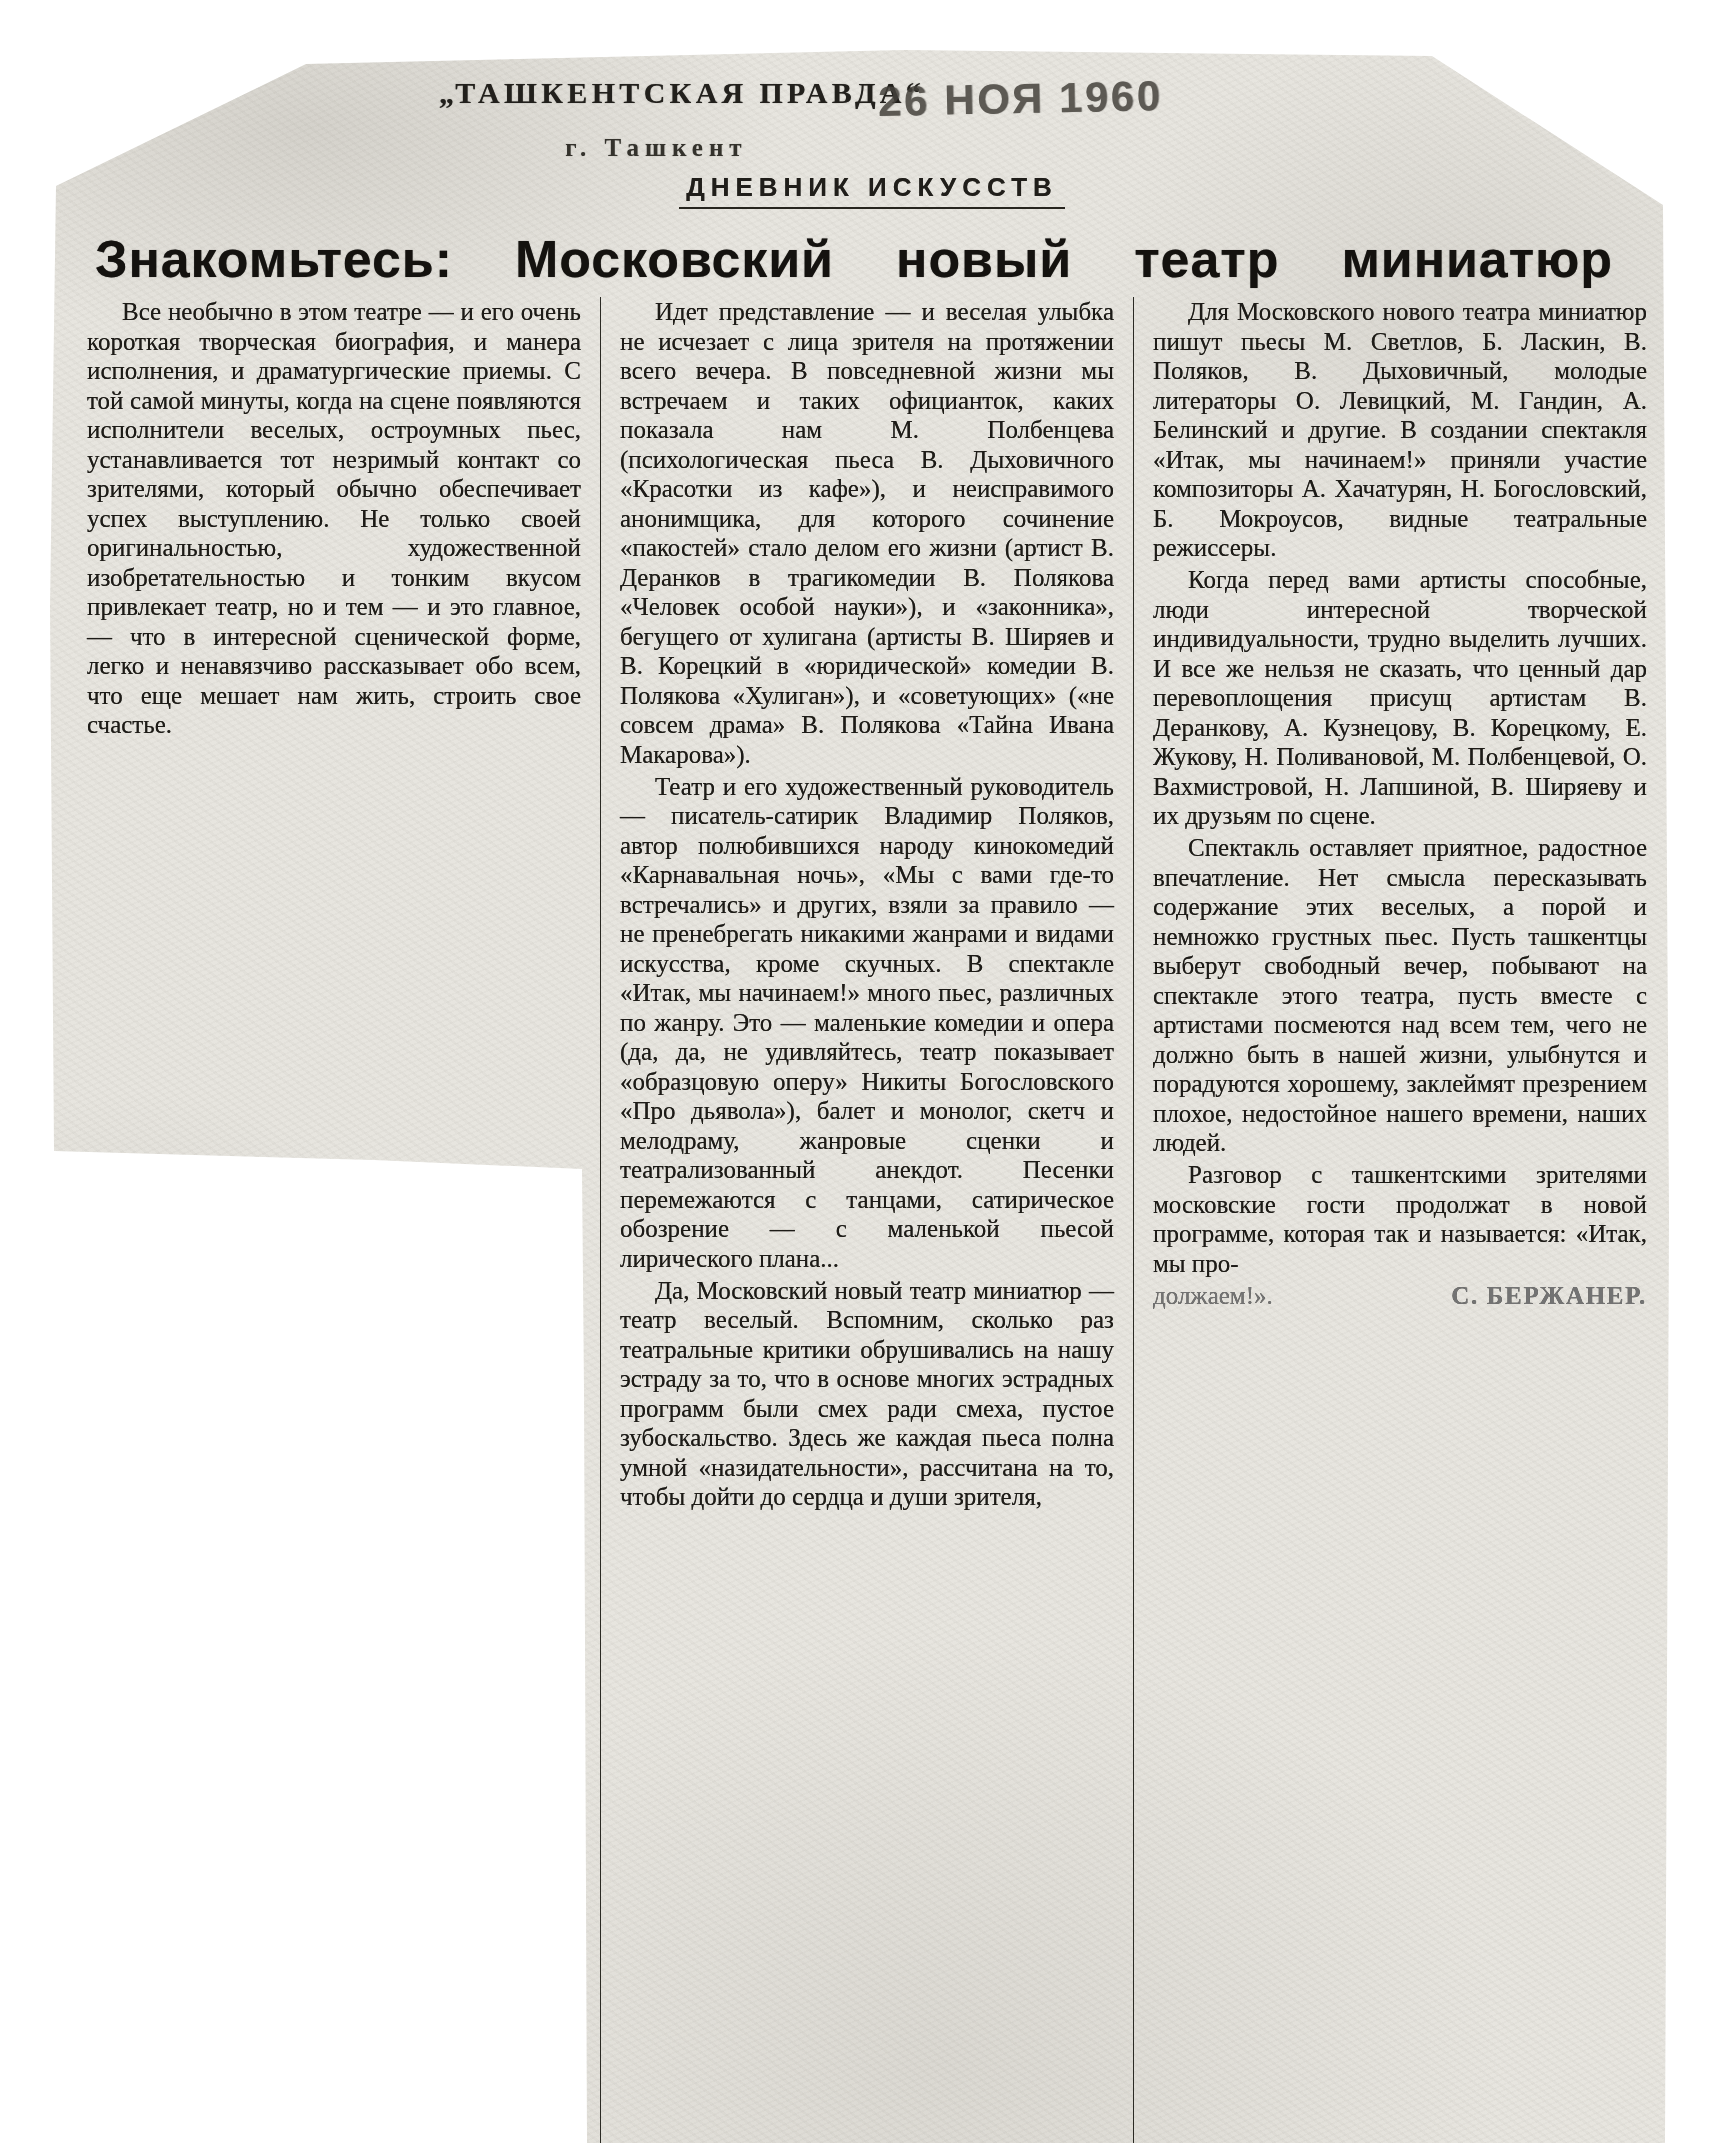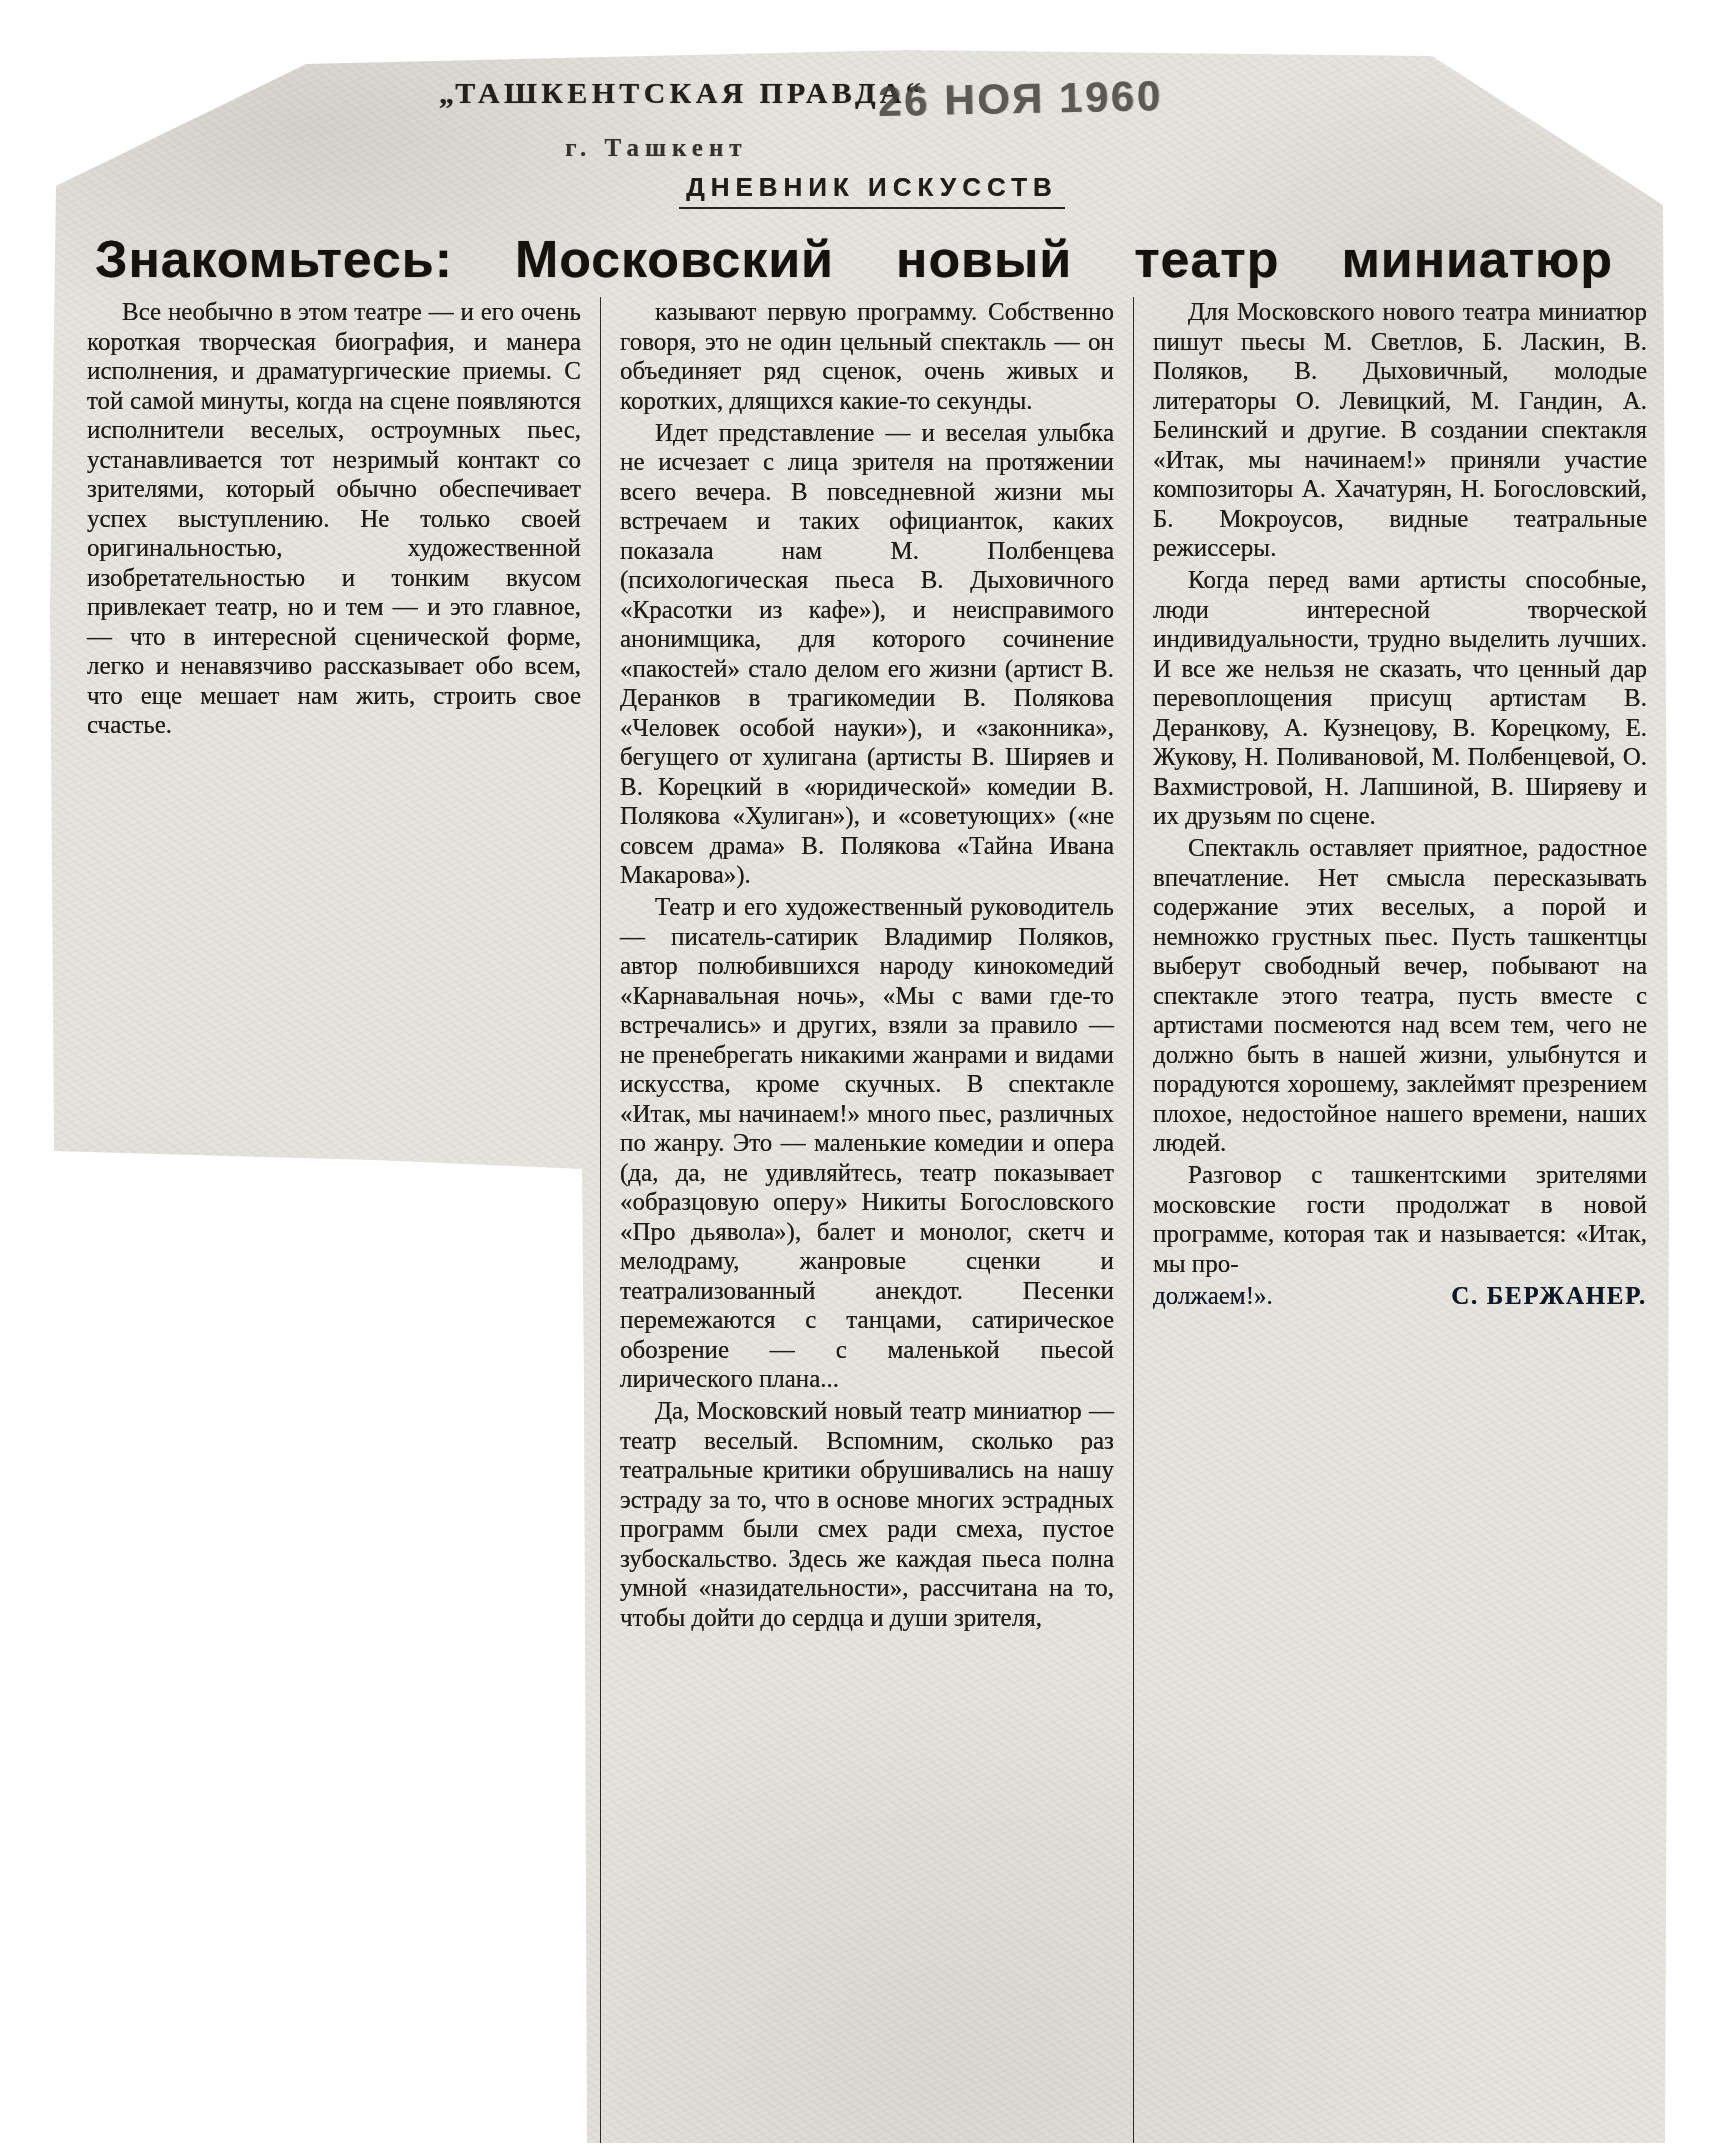--- a/index.html
+++ b/index.html
@@ -139,21 +139,21 @@
     hyphens: auto;
     -webkit-hyphens: auto;
     text-shadow: 0 0 0.5px rgba(29,27,23,0.8);
   }
   .closing {
     display: flex;
     justify-content: space-between;
     align-items: baseline;
     font-size: 25px;
     line-height: 29.5px;
-    color: #0f172a;
+    color: #737373;
     text-shadow: 0 0 0.5px rgba(29,27,23,0.8);
   }
   .closing .byline {
     font-weight: bold;
     letter-spacing: 1.7px;
     white-space: nowrap;
   }
 </style>
 </head>
 <body>
@@ -174,21 +174,20 @@
 
     <h1 class="headline">Знакомьтесь: Московский новый театр миниатюр</h1>
 
     <div class="cols">
 
       <div class="col">
         <p>Все необычно в этом театре — и его очень короткая творческая биография, и манера исполнения, и драматургические приемы. С той самой минуты, когда на сцене появляются исполнители веселых, остроумных пьес, устанавливается тот незримый контакт со зрителями, который обычно обеспечивает успех выступлению. Не только своей оригинальностью, художественной изобретательностью и тонким вкусом привлекает театр, но и тем — и это главное, — что в интересной сценической форме, легко и ненавязчиво рассказывает обо всем, что еще мешает нам жить, строить свое счастье.</p>
       </div>
 
       <div class="col ruled">
-        <p>казывают первую программу. Собственно говоря, это не один цельный спектакль — он объединяет ряд сценок, очень живых и коротких, длящихся какие-то секунды.</p>
         <p>Идет представление — и веселая улыбка не исчезает с лица зрителя на протяжении всего вечера. В повседневной жизни мы встречаем и таких официанток, каких показала нам М. Полбенцева (психологическая пьеса В. Дыховичного «Красотки из кафе»), и неисправимого анонимщика, для которого сочинение «пакостей» стало делом его жизни (артист В. Деранков в трагикомедии В. Полякова «Человек особой науки»), и «законника», бегущего от хулигана (артисты В. Ширяев и В. Корецкий в «юридической» комедии В. Полякова «Хулиган»), и «советующих» («не совсем драма» В. Полякова «Тайна Ивана Макарова»).</p>
         <p>Театр и его художественный руководитель — писатель-сатирик Владимир Поляков, автор полюбившихся народу кинокомедий «Карнавальная ночь», «Мы с вами где-то встречались» и других, взяли за правило — не пренебрегать никакими жанрами и видами искусства, кроме скучных. В спектакле «Итак, мы начинаем!» много пьес, различных по жанру. Это — маленькие комедии и опера (да, да, не удивляйтесь, театр показывает «образцовую оперу» Никиты Богословского «Про дьявола»), балет и монолог, скетч и мелодраму, жанровые сценки и театрализованный анекдот. Песенки перемежаются с танцами, сатирическое обозрение — с маленькой пьесой лирического плана...</p>
         <p>Да, Московский новый театр миниатюр — театр веселый. Вспомним, сколько раз театральные критики обрушивались на нашу эстраду за то, что в основе многих эстрадных программ были смех ради смеха, пустое зубоскальство. Здесь же каждая пьеса полна умной «назидательности», рассчитана на то, чтобы дойти до сердца и души зрителя,</p>
       </div>
 
       <div class="col ruled">
         <p>Для Московского нового театра миниатюр пишут пьесы М. Светлов, Б. Ласкин, В. Поляков, В. Дыховичный, молодые литераторы О. Левицкий, М. Гандин, А. Белинский и другие. В создании спектакля «Итак, мы начинаем!» приняли участие композиторы А. Хачатурян, Н. Богословский, Б. Мокроусов, видные театральные режиссеры.</p>
         <p>Когда перед вами артисты способные, люди интересной творческой индивидуальности, трудно выделить лучших. И все же нельзя не сказать, что ценный дар перевоплощения присущ артистам В. Деранкову, А. Кузнецову, В. Корецкому, Е. Жукову, Н. Поливановой, М. Полбенцевой, О. Вахмистровой, Н. Лапшиной, В. Ширяеву и их друзьям по сцене.</p>
         <p>Спектакль оставляет приятное, радостное впечатление. Нет смысла пересказывать содержание этих веселых, а порой и немножко грустных пьес. Пусть ташкентцы выберут свободный вечер, побывают на спектакле этого театра, пусть вместе с артистами посмеются над всем тем, чего не должно быть в нашей жизни, улыбнутся и порадуются хорошему, заклеймят презрением плохое, недостойное нашего времени, наших людей.</p>
         <p>Разговор с ташкентскими зрителями московские гости продолжат в новой программе, которая так и называется: «Итак, мы про-</p>

